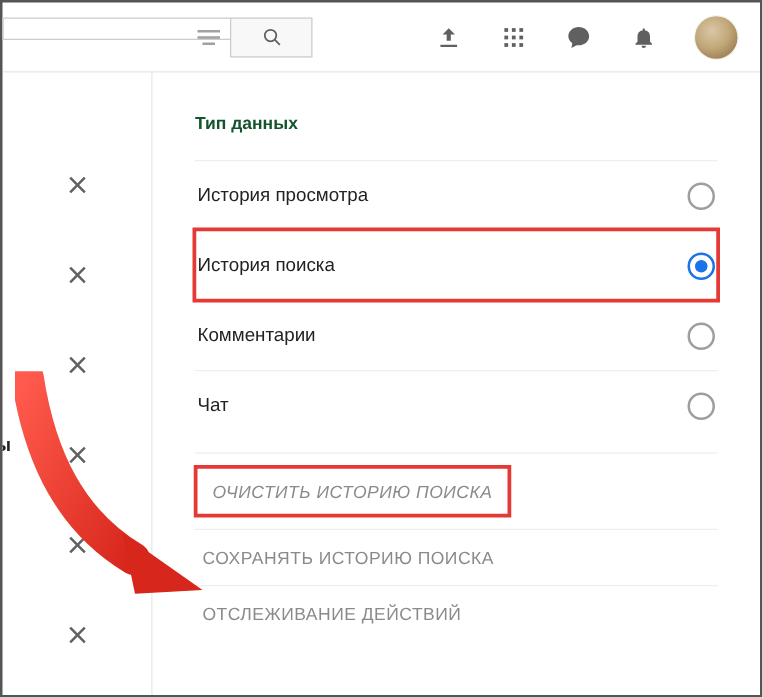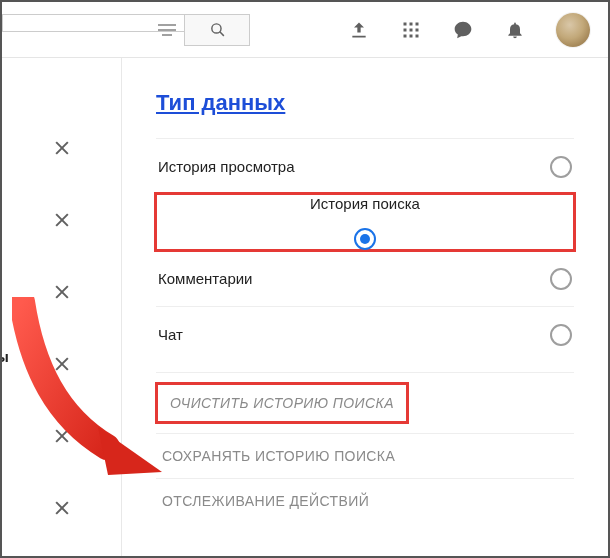--- a/index.html
+++ b/index.html
@@ -92,23 +92,22 @@
     position:absolute;
     left:-6px;top:290px;
     font-size:15px;color:#222;font-weight:700;
   }
   .panel{
     flex:1;
     padding:22px 34px 0 34px;
     box-sizing:border-box;
   }
   .heading{
-    font-size:22px;font-weight:700;color:#1d4ed8;
+    font-size:14px;font-weight:700;color:#14532d;
     margin:10px 0 22px 0;
-    text-decoration:underline;
   }
   .opt{
     display:flex;align-items:center;justify-content:space-between;
     height:56px;
     border-top:1px solid #eee;
     font-size:15px;color:#222;
     cursor:pointer;
     box-sizing:border-box;
     padding:0 2px;
     text-align:right;
@@ -120,21 +119,20 @@
   }
   .radio.checked{border-color:#1a73e8;}
   .radio.checked::after{
     content:"";position:absolute;top:50%;left:50%;
     width:10px;height:10px;border-radius:50%;
     background:#1a73e8;transform:translate(-50%,-50%);
   }
   .opt.hl{
     outline:3px solid #e53935;
     outline-offset:-1px;
-    flex-direction:column;
   }
   .actions{margin-top:10px;}
   .action{
     font-size:14px;letter-spacing:.4px;
     color:#8a8a8a;font-weight:500;
     padding:14px 6px;
     border-top:1px solid #eee;
     cursor:pointer;
   }
   .action.hl{

